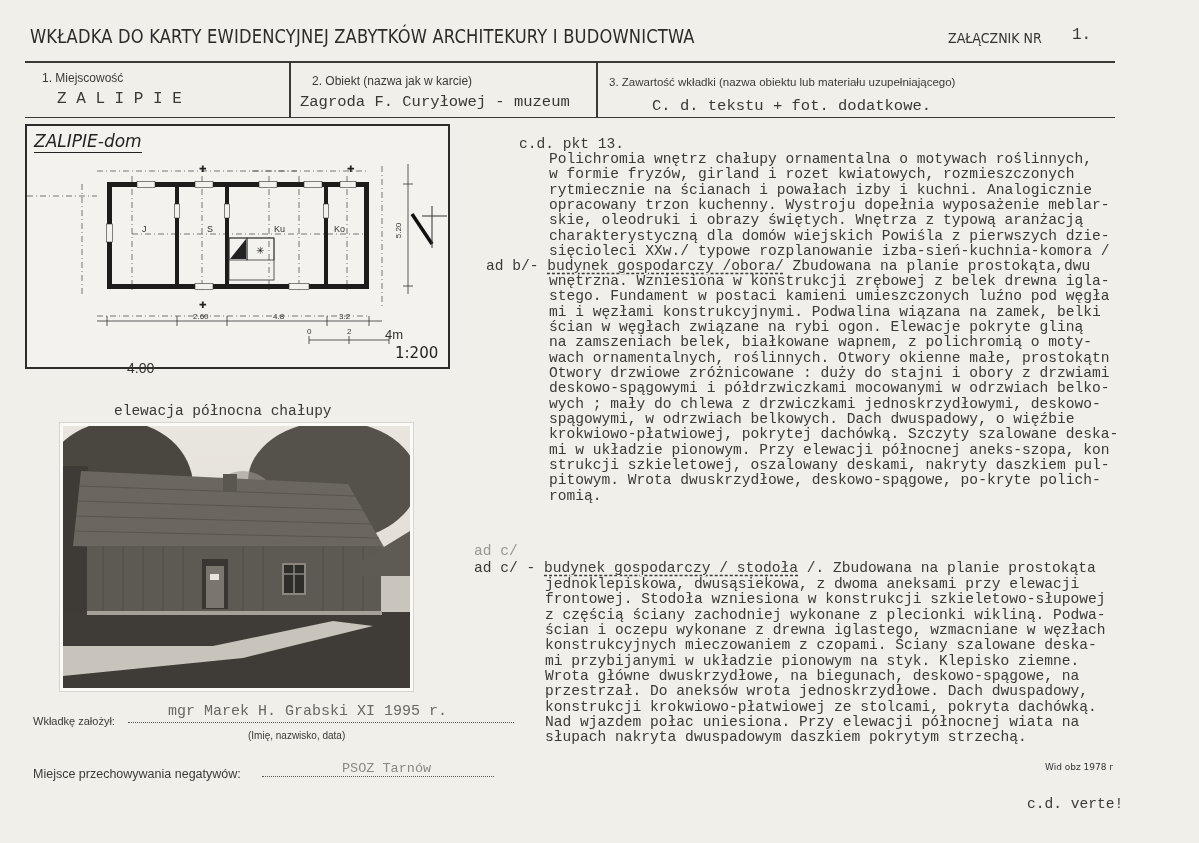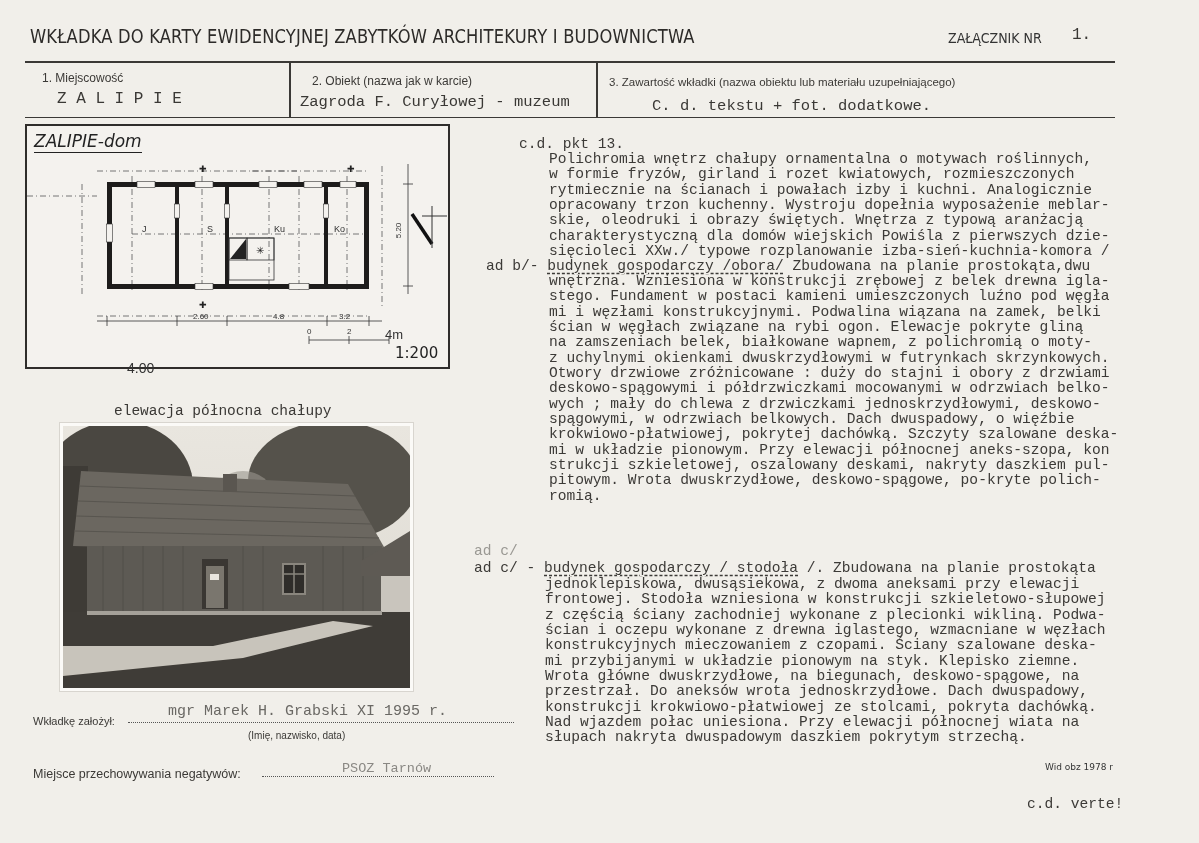--- a/index.html
+++ b/index.html
@@ -211,21 +211,21 @@
   <div class="body-text">sięcioleci XXw./ typowe rozplanowanie izba-sień-kuchnia-komora /</div>
 </div>
 
 <div class="abs body-text" style="left:486px;top:259px;"><span>ad b/- </span><span class="u">budynek gospodarczy /obora/</span><span> Zbudowana na planie prostokąta,dwu</span></div>
 <div class="abs" style="left:549px;top:274px;">
   <div class="body-text">wnętrzna. Wzniesiona w konstrukcji zrębowej z belek drewna igla-</div>
   <div class="body-text">stego. Fundament w postaci kamieni umieszczonych luźno pod węgła</div>
   <div class="body-text">mi i węzłami konstrukcyjnymi. Podwalina wiązana na zamek, belki</div>
   <div class="body-text">ścian w węgłach związane na rybi ogon. Elewacje pokryte gliną</div>
   <div class="body-text">na zamszeniach belek, białkowane wapnem, z polichromią o moty-</div>
-  <div class="body-text">z uchylnymi okienkami dwuskrzydłowymi w futrynkach skrzynkowych.</div>
+  <div class="body-text">wach ornamentalnych, roślinnych. Otwory okienne małe, prostokątn</div>
   <div class="body-text">Otwory drzwiowe zróżnicowane : duży do stajni i obory z drzwiami</div>
   <div class="body-text">deskowo-spągowymi i półdrzwiczkami mocowanymi w odrzwiach belko-</div>
   <div class="body-text">wych ; mały do chlewa z drzwiczkami jednoskrzydłowymi, deskowo-</div>
   <div class="body-text">spągowymi, w odrzwiach belkowych. Dach dwuspadowy, o więźbie</div>
   <div class="body-text">krokwiowo-płatwiowej, pokrytej dachówką. Szczyty szalowane deska-</div>
   <div class="body-text">mi w układzie pionowym. Przy elewacji północnej aneks-szopa, kon</div>
   <div class="body-text">strukcji szkieletowej, oszalowany deskami, nakryty daszkiem pul-</div>
   <div class="body-text">pitowym. Wrota dwuskrzydłowe, deskowo-spągowe, po-kryte polich-</div>
   <div class="body-text">romią.</div>
 </div>

